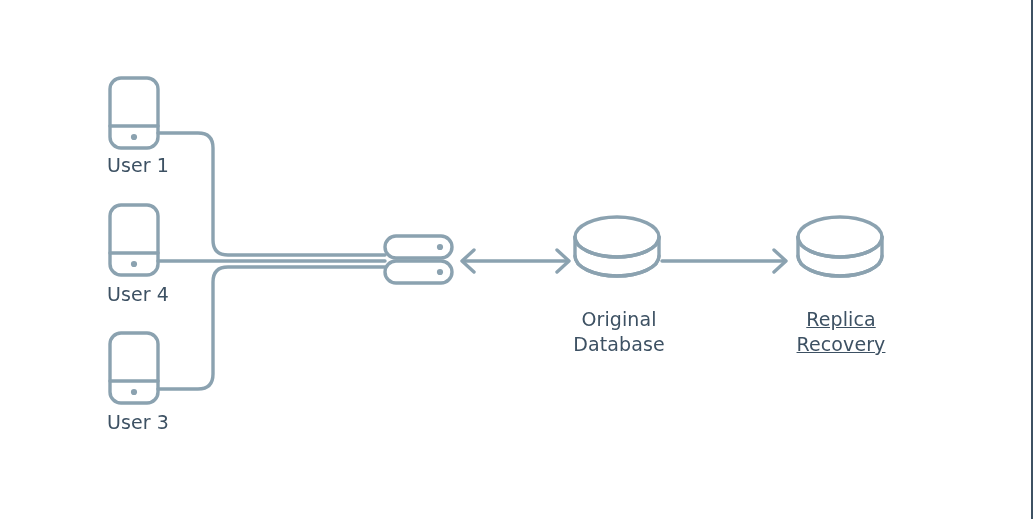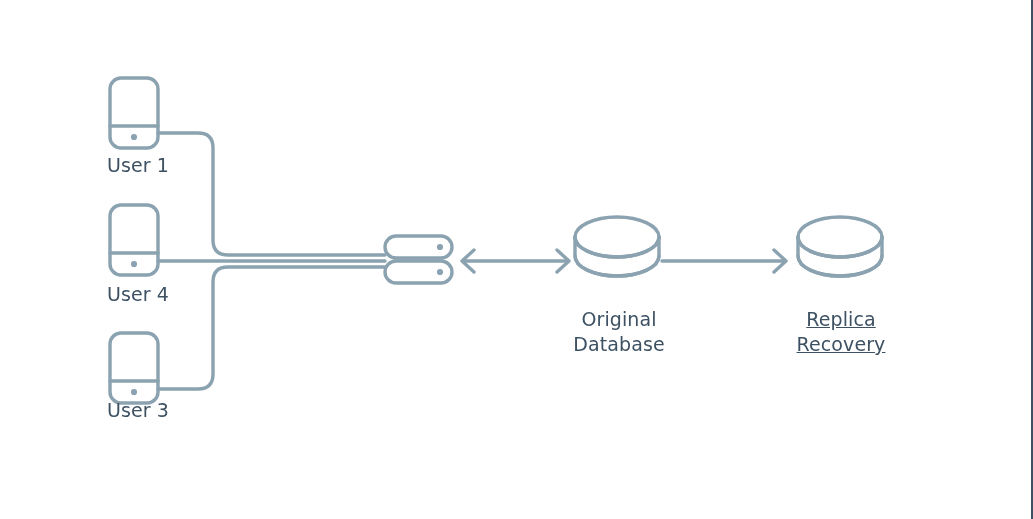--- a/index.html
+++ b/index.html
@@ -37,21 +37,21 @@
     font-family: "DejaVu Sans", "Liberation Sans", sans-serif;
     font-size: 19px;
     font-weight: 400;
     line-height: 25px;
     letter-spacing: 0.1px;
     white-space: pre-line;
     user-select: none;
   }
   .label-user1 { left: 68px;  top: 153px; width: 140px; }
   .label-user2 { left: 68px;  top: 282px; width: 140px; }
-  .label-user3 { left: 68px;  top: 398px; width: 140px; text-align: center; }
+  .label-user3 { left: 68px;  top: 410px; width: 140px; text-align: center; }
   .label-server { left: 349px; top: 302px; width: 140px; }
   .label-origdb { left: 548px; top: 307px; width: 142px; }
   .label-replica { left: 770px; top: 307px; width: 142px; text-decoration: underline; }
 </style>
 </head>
 <body>
 
 <div id="diagram-canvas">
 
   <svg id="diagram-svg" viewBox="0 0 1033 519" xmlns="http://www.w3.org/2000/svg">

